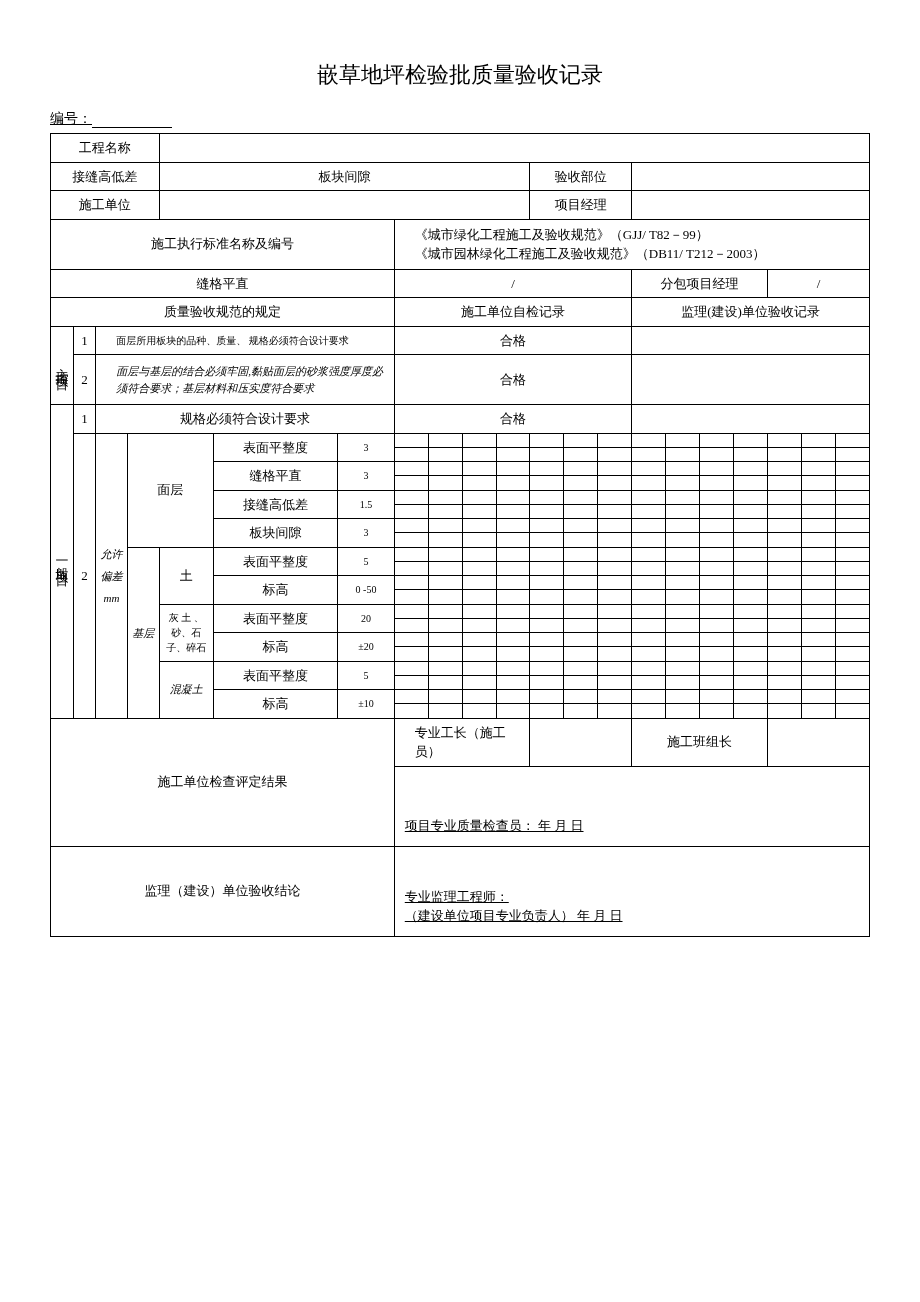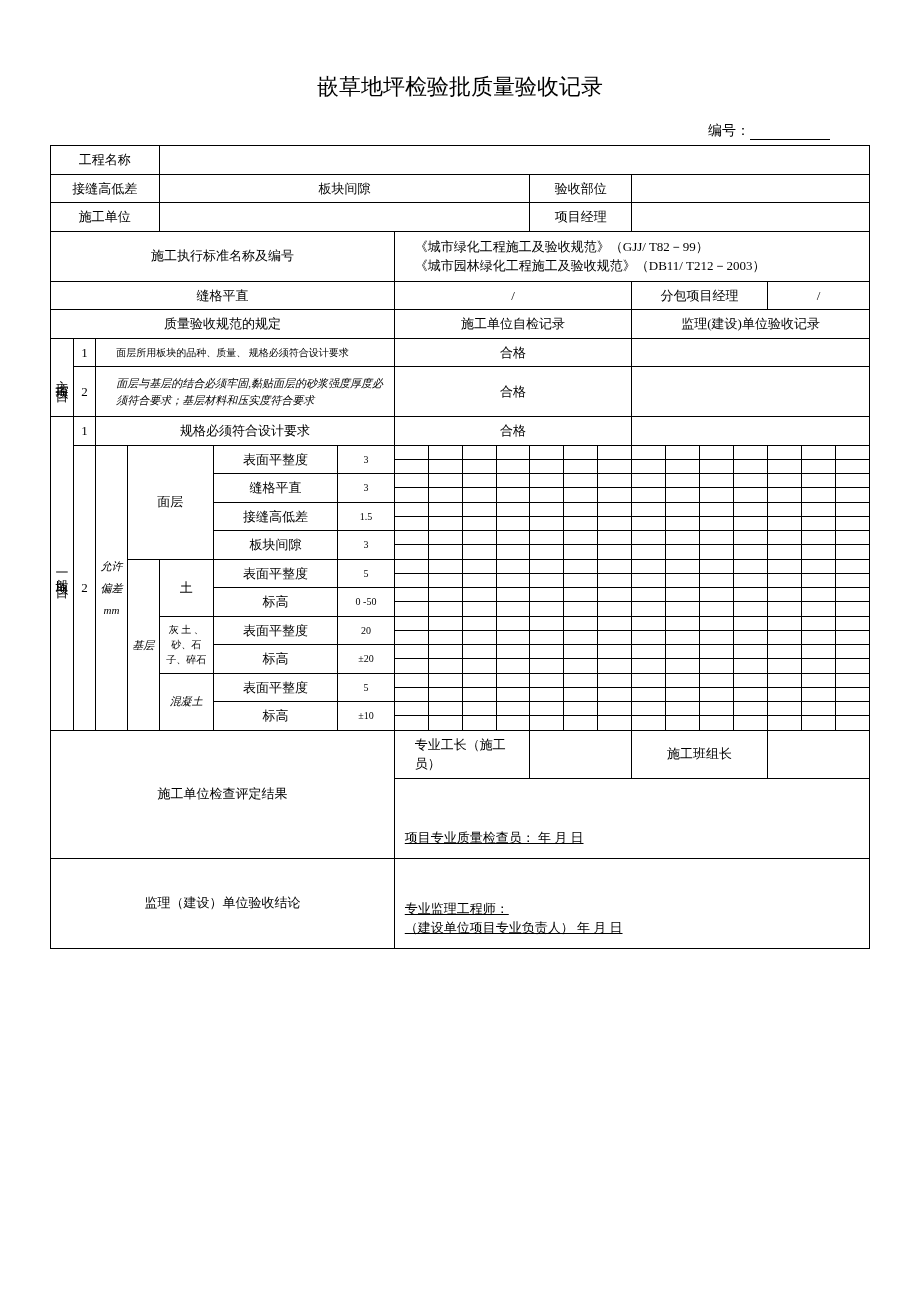--- a/index.html
+++ b/index.html
@@ -7,27 +7,26 @@
       font-family: "SimSun", "宋体", serif;
       background: #fff;
       padding: 60px 50px;
       width: 920px;
     }
     .title {
       text-align: center;
       font-size: 22px;
       font-weight: normal;
       margin-bottom: 20px;
-      margin-top: 12px;
     }
     .doc-number {
-      text-align: right;
       font-size: 14px;
       margin-bottom: 5px;
       padding-right: 40px;
+      text-decoration: underline;
     }
     .doc-number span.line {
       display: inline-block;
       border-bottom: 1px solid #000;
       width: 80px;
       vertical-align: bottom;
     }
     table {
       border-collapse: collapse;
       width: 100%;

